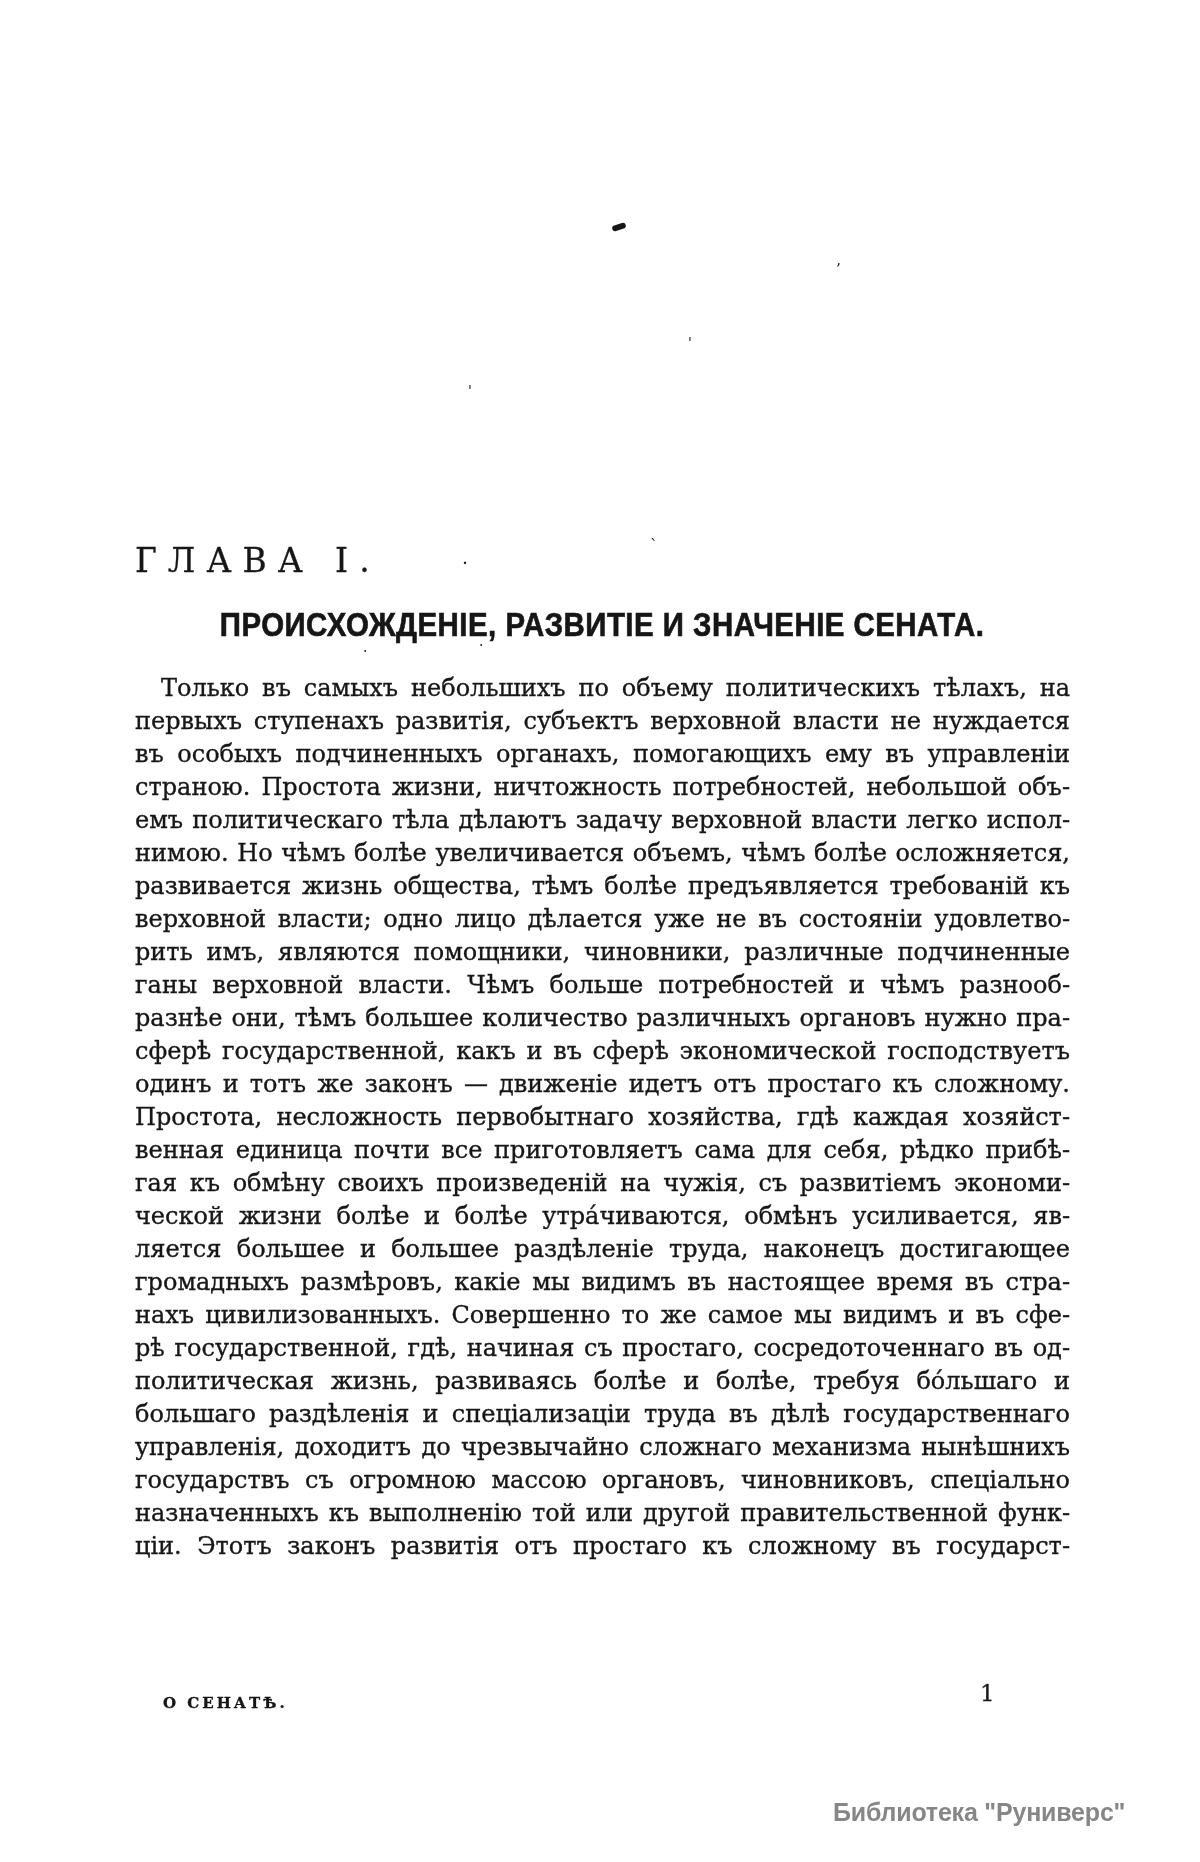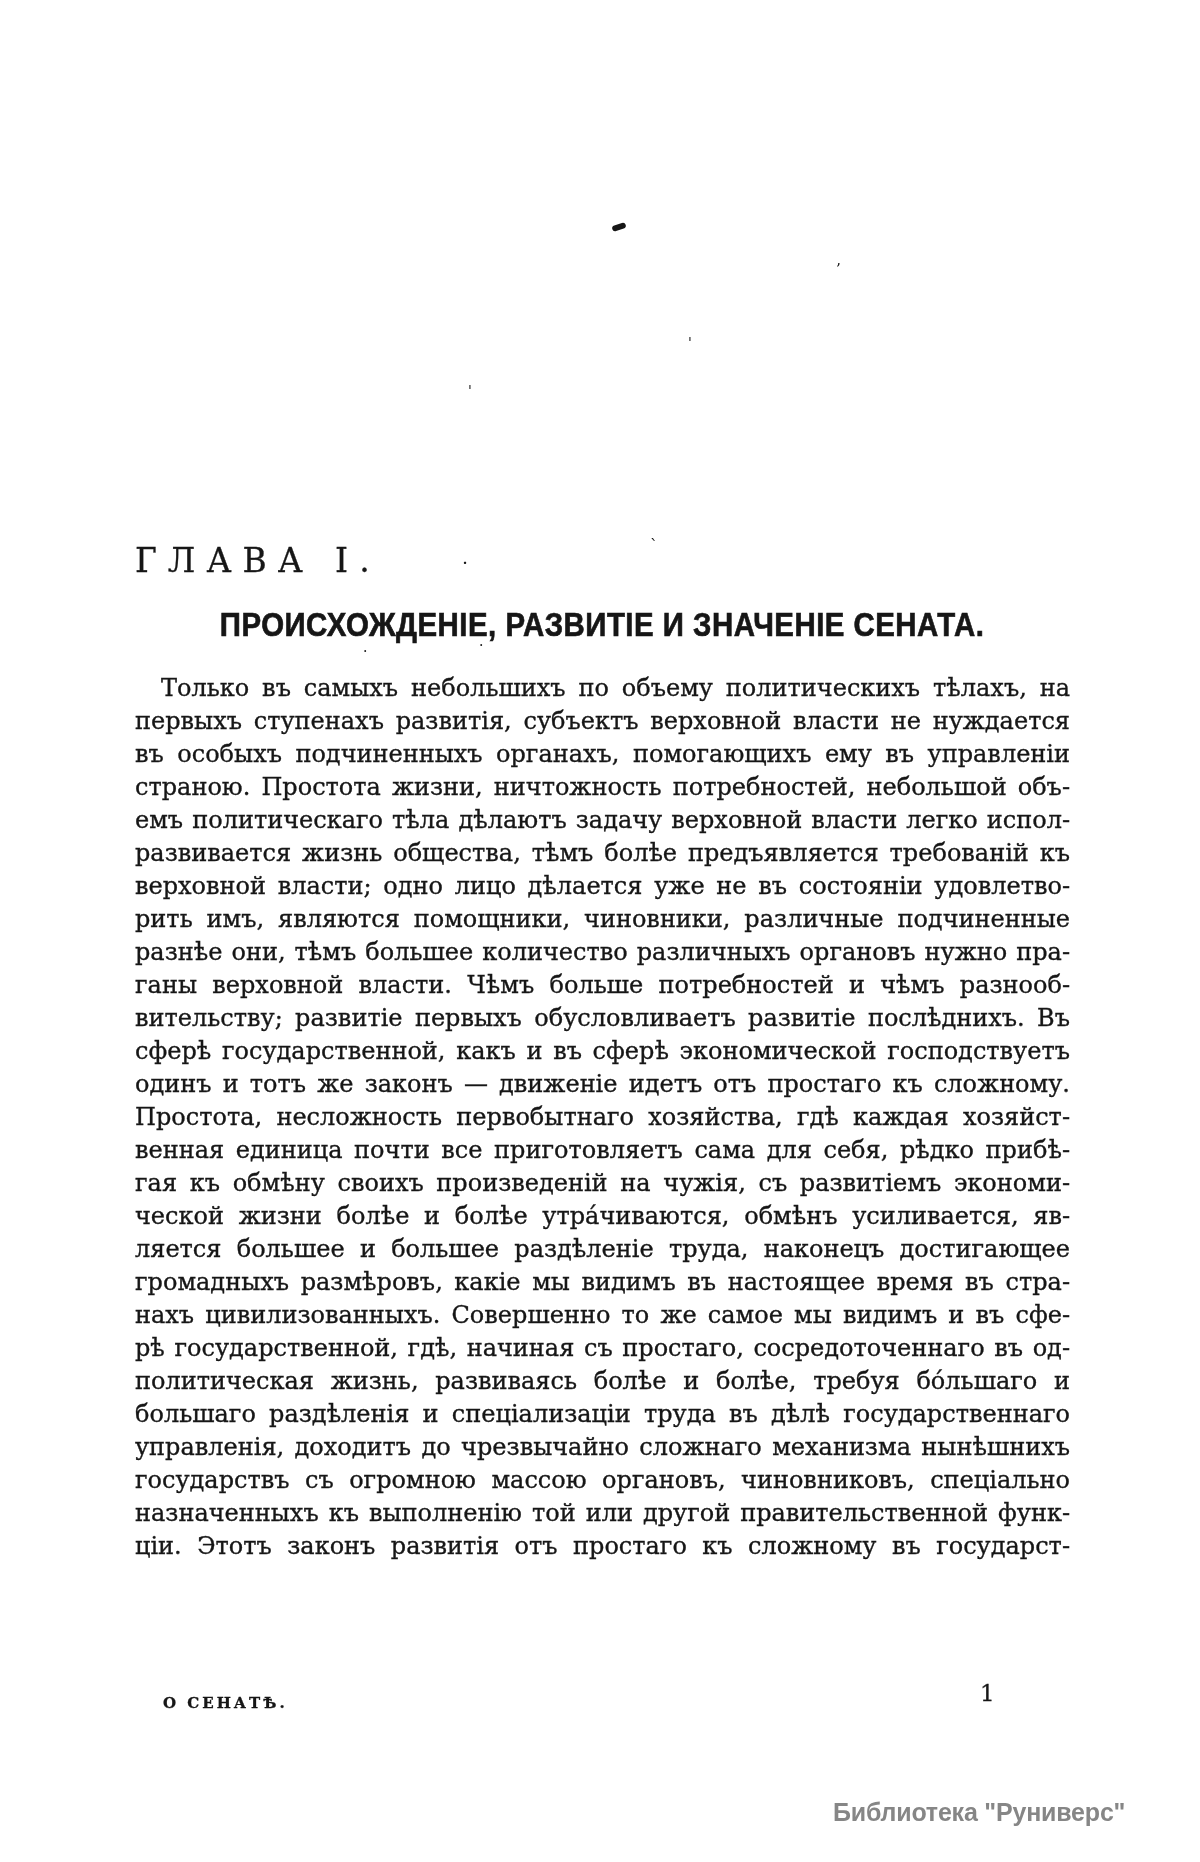--- a/index.html
+++ b/index.html
@@ -86,26 +86,26 @@
   <div class="section-title">
     <span class="stretch">ПРОИСХОЖДЕНІЕ, РАЗВИТІЕ И ЗНАЧЕНІЕ СЕНАТА.</span>
   </div>
 
   <div class="body-text">
     <div class="line indent">Только въ самыхъ небольшихъ по объему политическихъ тѣлахъ, на</div>
     <div class="line">первыхъ ступенахъ развитія, субъектъ верховной власти не нуждается</div>
     <div class="line">въ особыхъ подчиненныхъ органахъ, помогающихъ ему въ управленіи</div>
     <div class="line">страною. Простота жизни, ничтожность потребностей, небольшой объ-</div>
     <div class="line">емъ политическаго тѣла дѣлаютъ задачу верховной власти легко испол-</div>
+    <div class="line">нимою. Но чѣмъ болѣе увеличивается объемъ, чѣмъ болѣе осложняется,</div>
     <div class="line">развивается жизнь общества, тѣмъ болѣе предъявляется требованій къ</div>
     <div class="line">верховной власти; одно лицо дѣлается уже не въ состояніи удовлетво-</div>
     <div class="line">рить имъ, являются помощники, чиновники, различные подчиненные ор-</div>
+    <div class="line">ганы верховной власти. Чѣмъ больше потребностей и чѣмъ разнооб-</div>
     <div class="line">разнѣе они, тѣмъ большее количество различныхъ органовъ нужно пра-</div>
-    <div class="line">ганы верховной власти. Чѣмъ больше потребностей и чѣмъ разнооб-</div>
-    <div class="line">вительству; развитіе первыхъ обусловливаетъ развитіе послѣднихъ. Въ</div>
     <div class="line">сферѣ государственной, какъ и въ сферѣ экономической господствуетъ</div>
     <div class="line">одинъ и тотъ же законъ — движеніе идетъ отъ простаго къ сложному.</div>
     <div class="line">Простота, несложность первобытнаго хозяйства, гдѣ каждая хозяйст-</div>
     <div class="line">венная единица почти все приготовляетъ сама для себя, рѣдко прибѣ-</div>
     <div class="line">гая къ обмѣну своихъ произведеній на чужія, съ развитіемъ экономи-</div>
     <div class="line">ческой жизни болѣе и болѣе утра́чиваются, обмѣнъ усиливается, яв-</div>
     <div class="line">ляется большее и большее раздѣленіе труда, наконецъ достигающее тѣхъ</div>
     <div class="line">громадныхъ размѣровъ, какіе мы видимъ въ настоящее время въ стра-</div>
     <div class="line">нахъ цивилизованныхъ. Совершенно то же самое мы видимъ и въ сфе-</div>
     <div class="line">рѣ государственной, гдѣ, начиная съ простаго, сосредоточеннаго въ од-</div>

